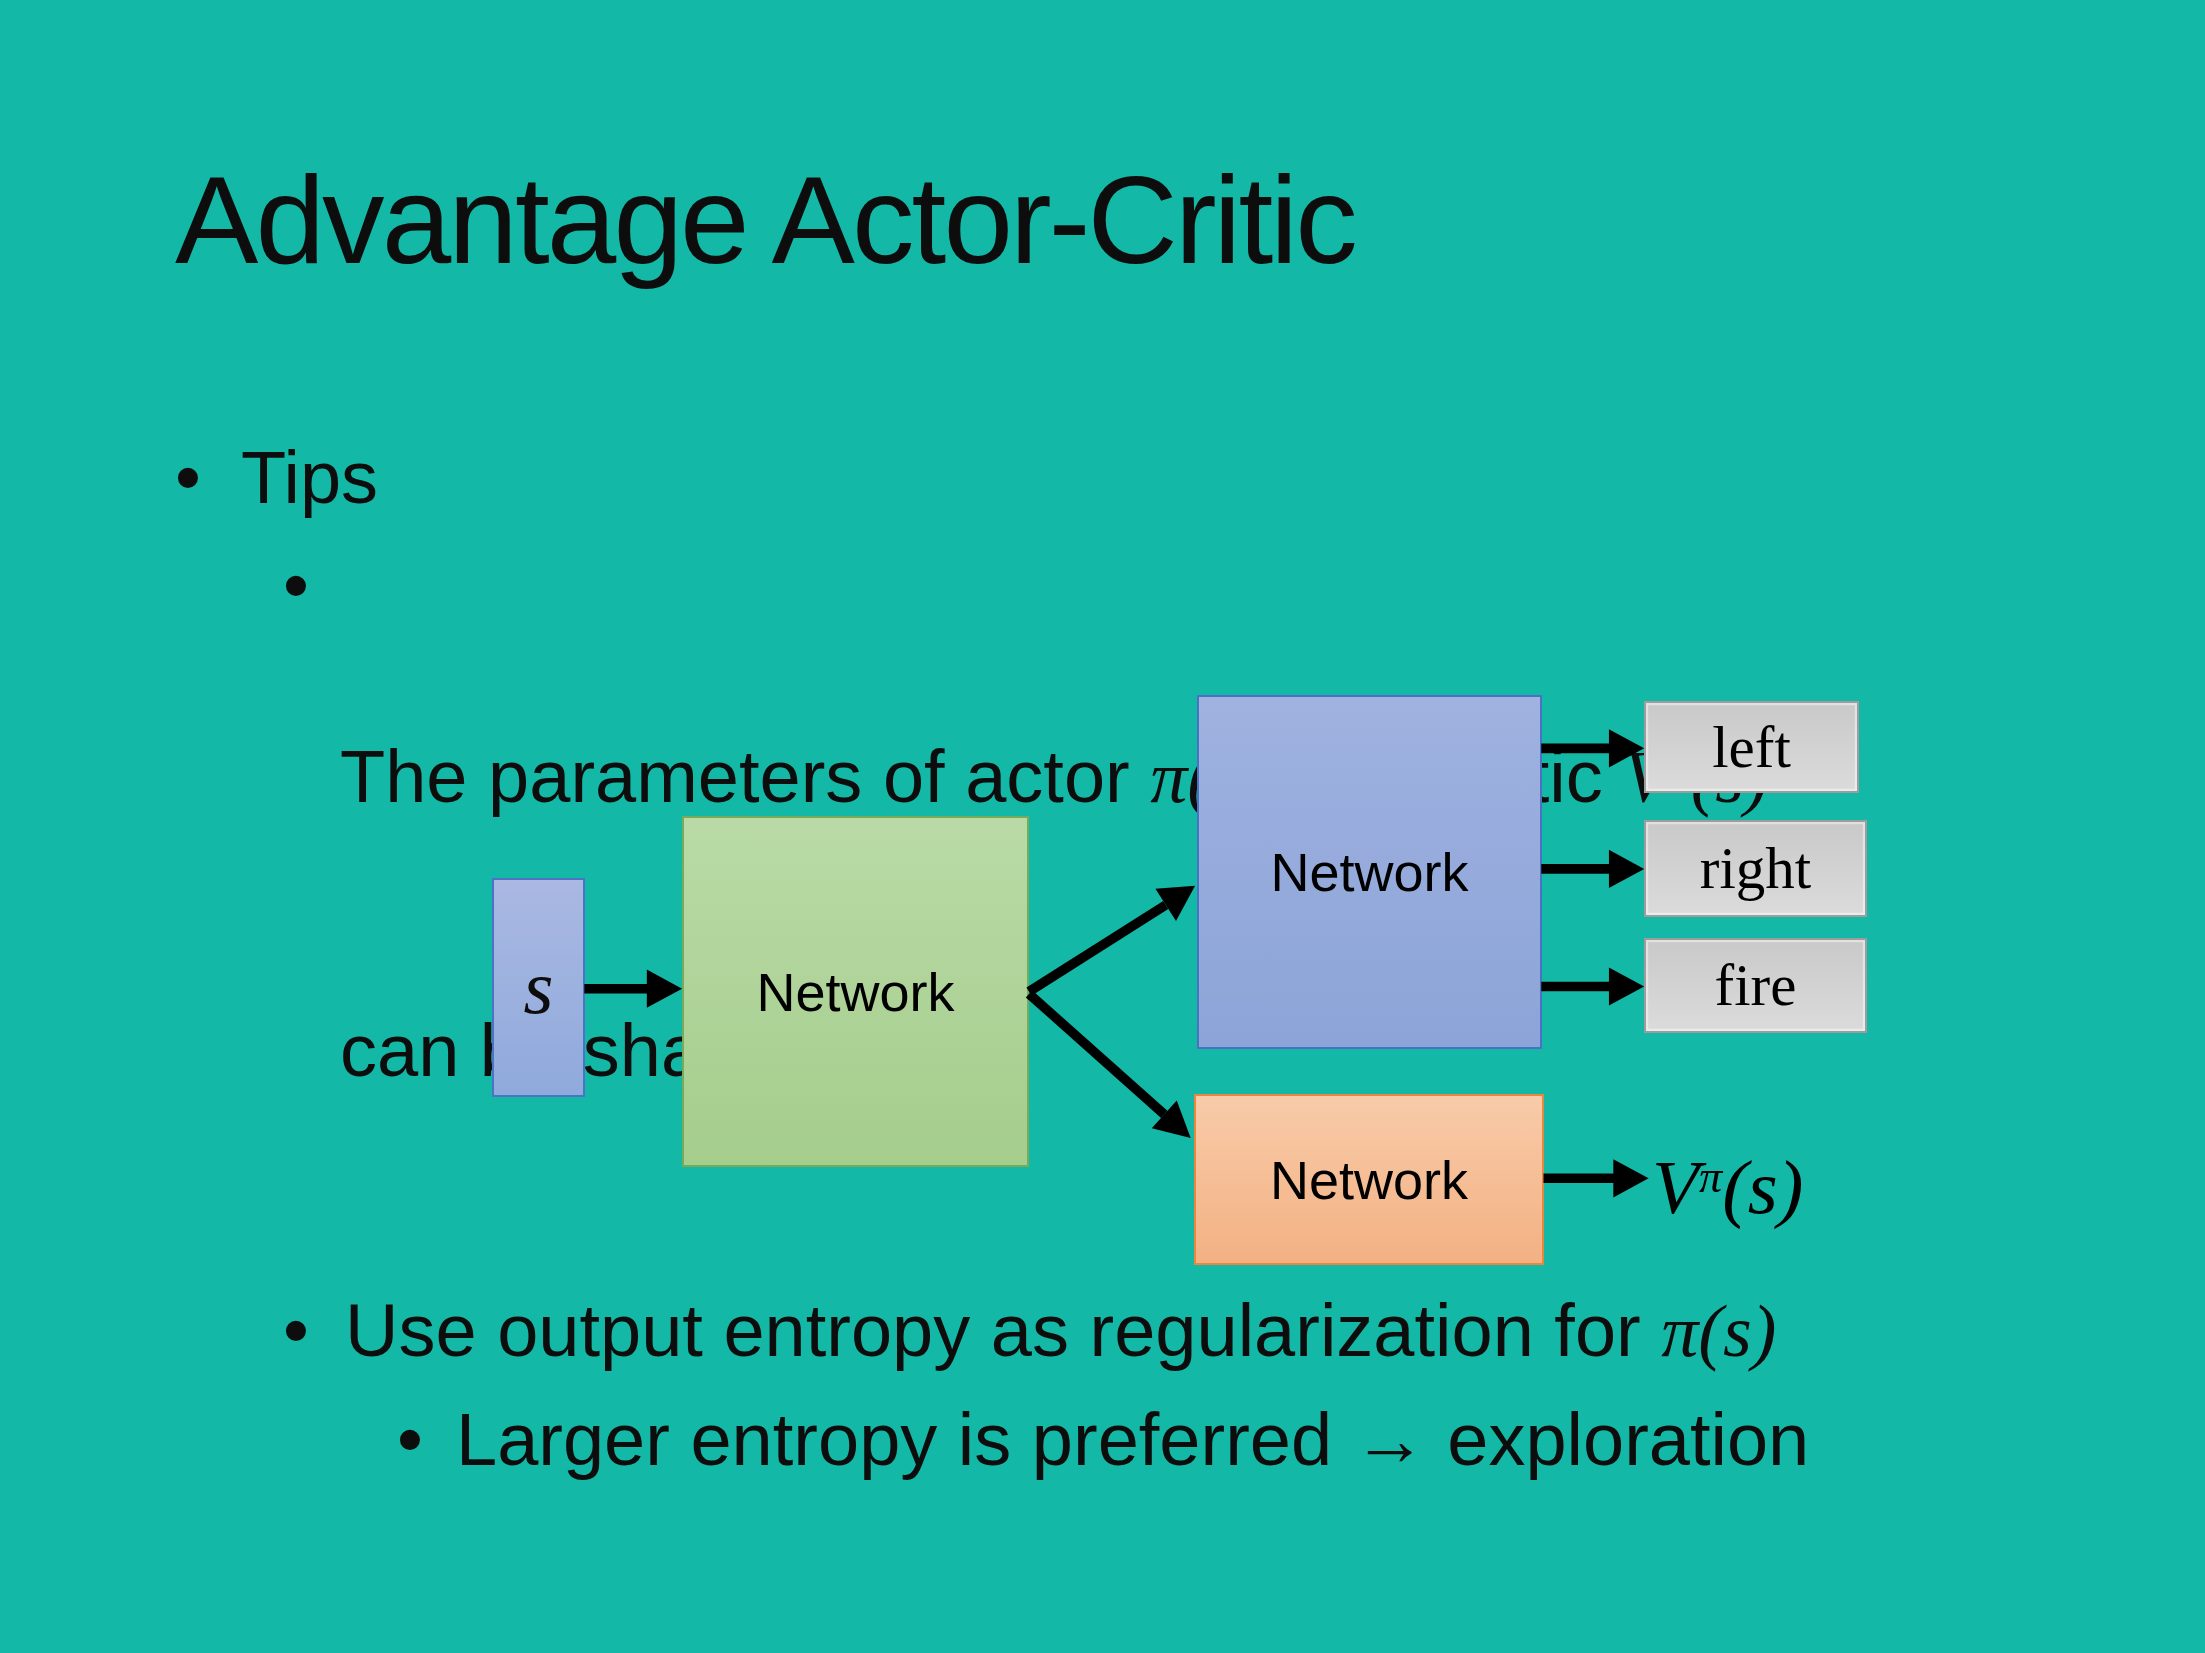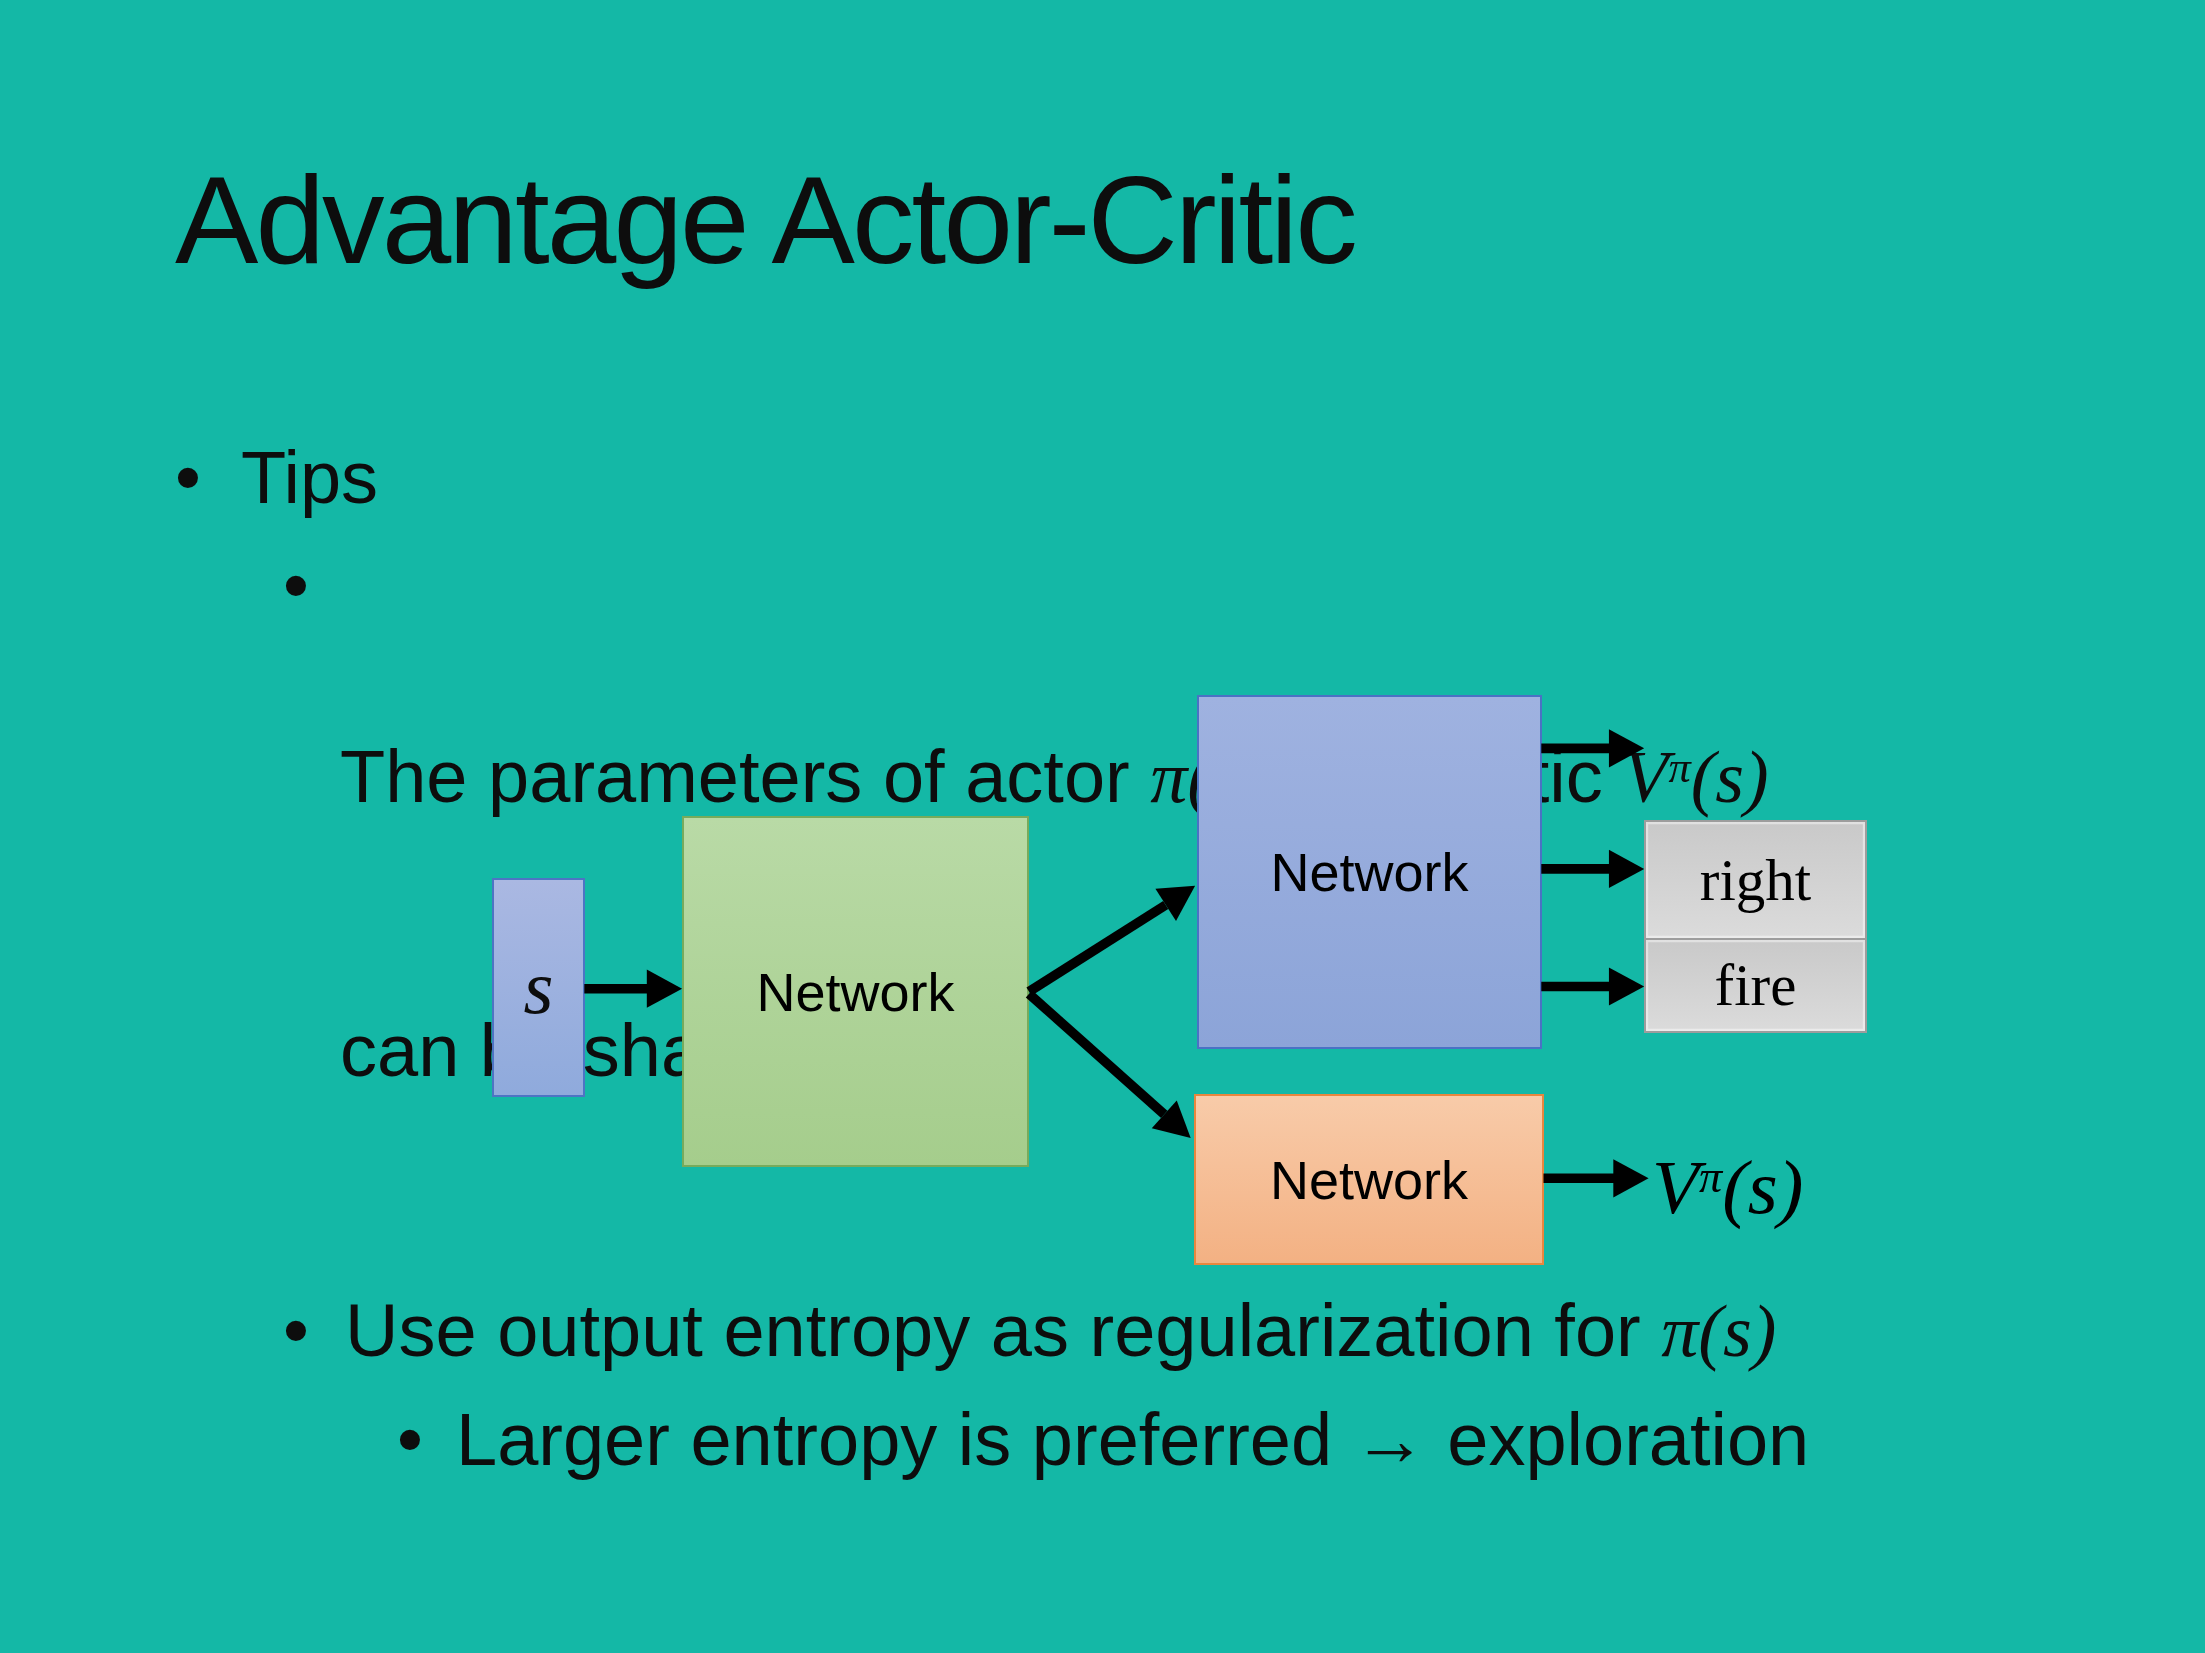--- a/index.html
+++ b/index.html
@@ -79,21 +79,21 @@
     background: linear-gradient(180deg, var(--action-fill-top) 0%, var(--action-fill) 100%);
     border: 2.9px solid var(--action-border);
     box-shadow: inset 0 0 0 2.2px rgba(255,255,255,0.45);
   }
   .action-label {
     font-family: "Liberation Serif", serif;
     font-size: 59px;
     color: #000;
   }
   .action-left  { left: 1644px; top: 701px;  width: 215px; height: 92px; }
-  .action-right { left: 1644px; top: 820px; width: 223px; height: 120px; }
+  .action-right { left: 1644px; top: 820px; width: 223px; height: 97px; }
   .action-fire  { left: 1644px; top: 938px; width: 223px; height: 95px; }
 
   .v-out {
     left: 1652px; top: 1136px;
     font-size: 77px;
     line-height: 82px;
     white-space: nowrap;
     color: #000;
   }
 
@@ -130,20 +130,23 @@
   </div>
 
   <div class="box actor-box">
     <span class="box-label">Network</span>
   </div>
 
   <div class="box critic-box">
     <span class="box-label">Network</span>
   </div>
 
+  <div class="box action-box action-left">
+    <span class="action-label">left</span>
+  </div>
   <div class="box action-box action-right">
     <span class="action-label">right</span>
   </div>
   <div class="box action-box action-fire">
     <span class="action-label">fire</span>
   </div>
 
   <div class="abs v-out"><span class="math">V</span><span class="math sup">π</span><span class="math">(s)</span></div>
 
   <span class="abs bullet" style="left:283px; top:1285px;">•</span>

